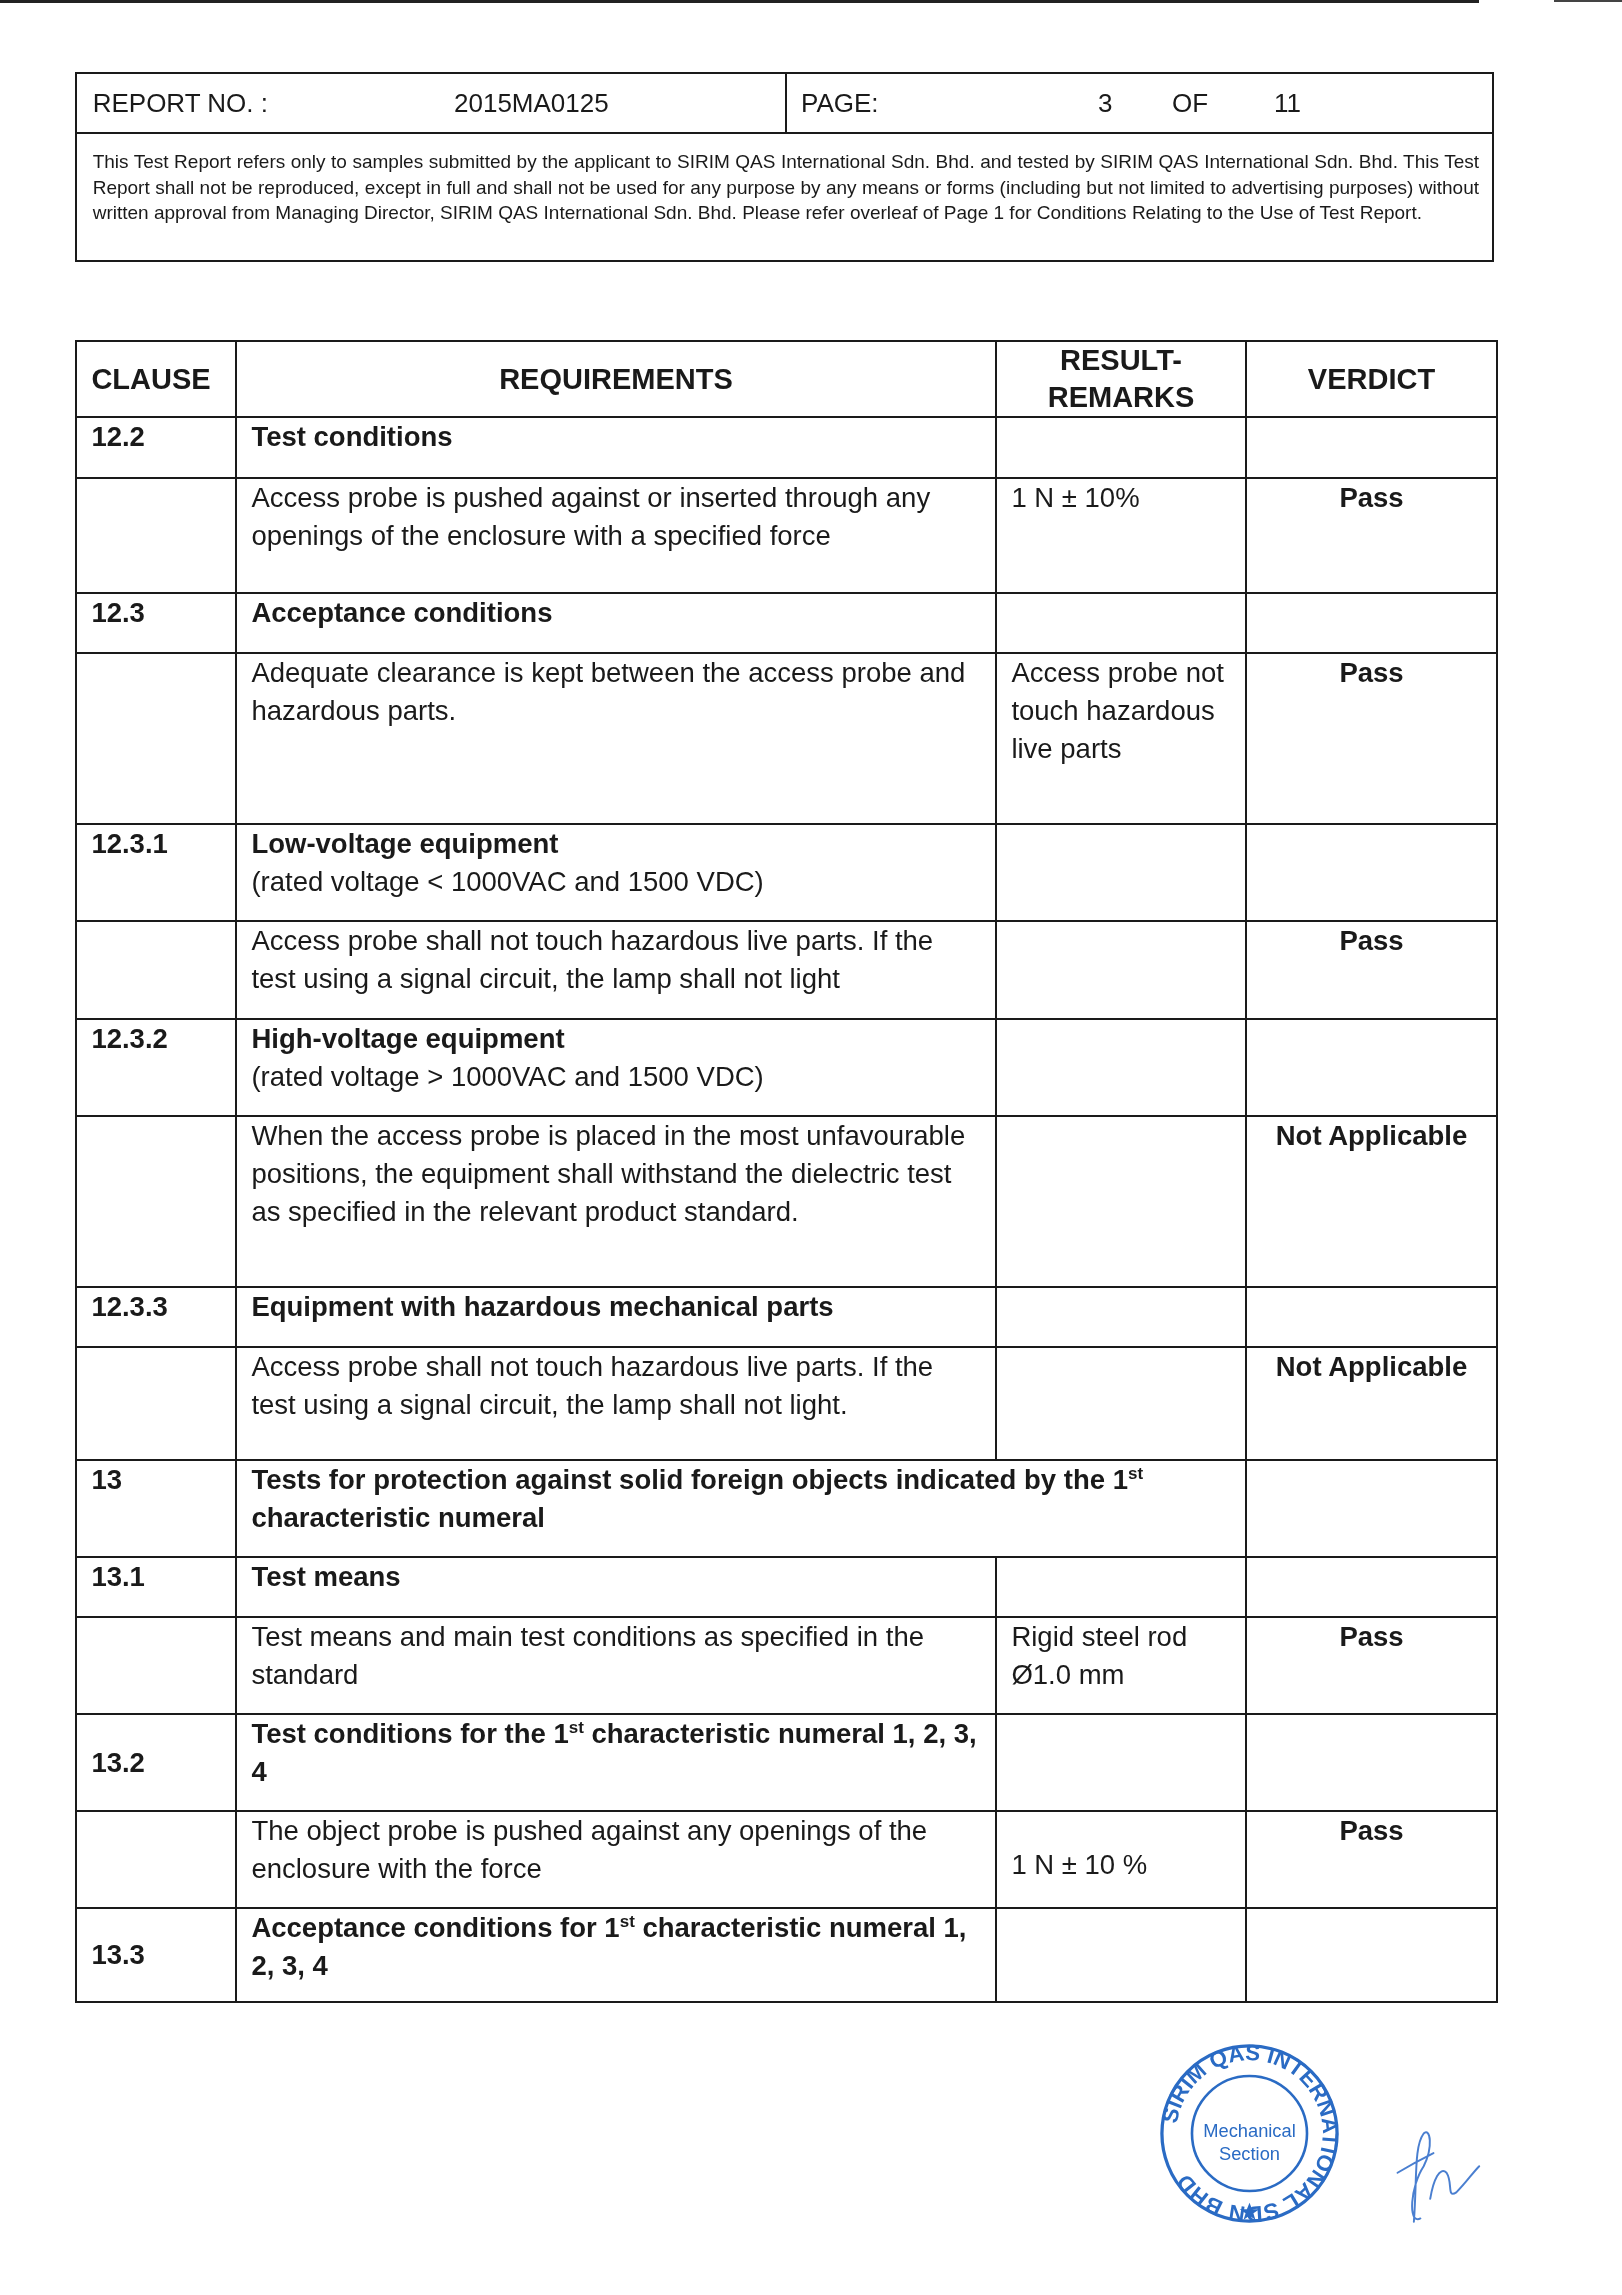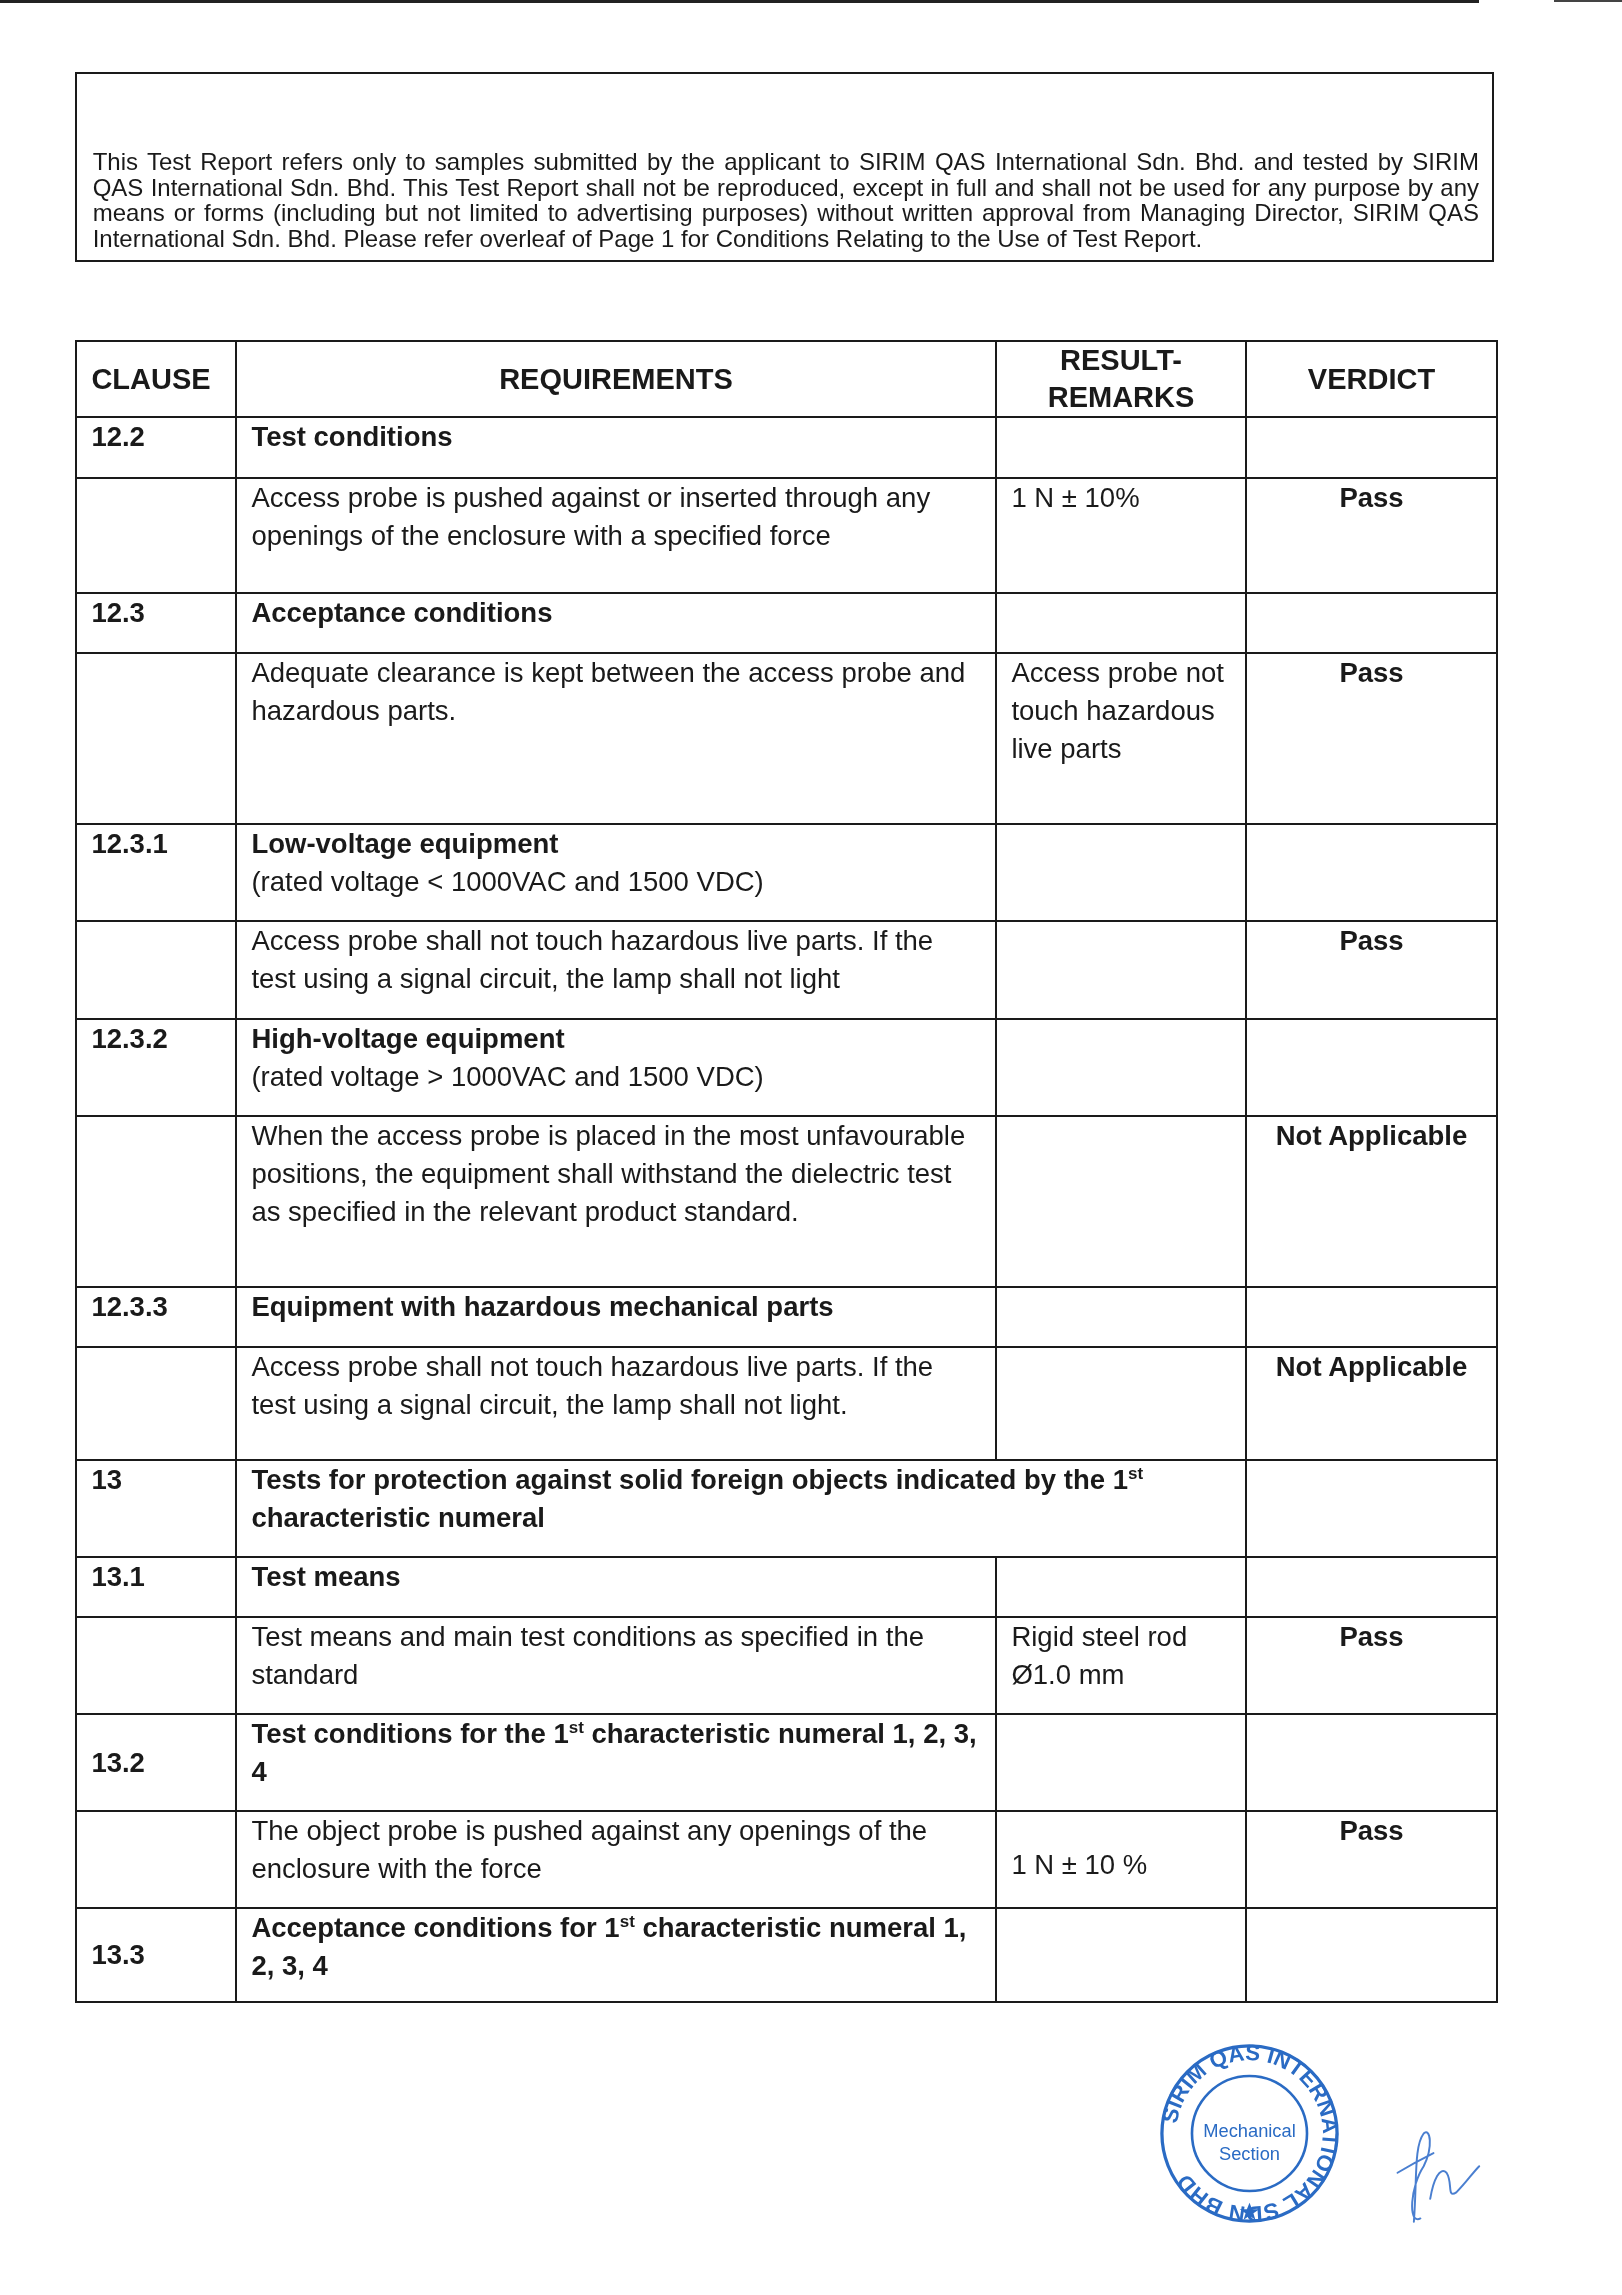--- a/index.html
+++ b/index.html
@@ -9,21 +9,21 @@
   .top-rule-right { position: absolute; left: 1554px; top: 0; width: 68px; height: 2px; background: #444; }
 
   
   .header-box { position: absolute; left: 75px; top: 72px; width: 1419px; height: 190px;
                 border: 2px solid #1a1a1a; box-sizing: border-box; }
   .header-row { position: absolute; left: 0; top: 0; width: 100%; height: 60px;
                 border-bottom: 2px solid #1a1a1a; box-sizing: border-box; }
   .header-cell-left { position: absolute; left: 0; top: 0; width: 710px; height: 58px;
                       border-right: 2px solid #1a1a1a; box-sizing: border-box; }
   .hdr-text { position: absolute; top: 14.4px; font-size: 26px; }
-  .disclaimer { position: absolute; left: 15.7px; top: 75px; right: 13px; font-size: 24px;
+  .disclaimer { position: absolute; left: 15.7px; top: 75px; right: 13px; font-size: 19px;
                 line-height: 25.5px; text-align: justify; }
 
   
   table.req { position: absolute; left: 75px; top: 340px; width: 1421px; border-collapse: collapse;
               table-layout: fixed; }
   table.req td, table.req th { border: 2px solid #1a1a1a; vertical-align: top;
               font-size: 27.5px; line-height: 38px; padding: 0 14.4px; }
   table.req th { font-weight: bold; text-align: center; vertical-align: middle; font-size: 29px;
                  line-height: 37px; }
   table.req th.clause-h { text-align: left; }
@@ -46,20 +46,30 @@
   .stamp { position: absolute; left: 1158px; top: 2042px; width: 183px; height: 183px; }
   .signature { position: absolute; left: 1394px; top: 2127px; width: 92px; height: 98px; }
 </style>
 </head>
 <body>
 
 <div class="top-rule"></div>
 <div class="top-rule-right"></div>
 
 <div class="header-box">
+  <div class="header-row">
+    <div class="header-cell-left">
+      <span class="hdr-text" style="left:15.7px">REPORT NO. :</span>
+      <span class="hdr-text" style="left:377px">2015MA0125</span>
+    </div>
+    <span class="hdr-text" style="left:724px">PAGE:</span>
+    <span class="hdr-text" style="left:1021px">3</span>
+    <span class="hdr-text" style="left:1095px">OF</span>
+    <span class="hdr-text" style="left:1197px">11</span>
+  </div>
   <div class="disclaimer">This Test Report refers only to samples submitted by the applicant to SIRIM QAS International Sdn. Bhd. and tested by SIRIM QAS International Sdn. Bhd. This Test Report shall not be reproduced, except in full and shall not be used for any purpose by any means or forms (including but not limited to advertising purposes) without written approval from Managing Director, SIRIM QAS International Sdn. Bhd. Please refer overleaf of Page 1 for Conditions Relating to the Use of Test Report.</div>
 </div>
 
 <table class="req">
   <colgroup>
     <col class="col-clause">
       <col class="col-req">
       <col class="col-res">
       <col class="col-ver">
   </colgroup>

